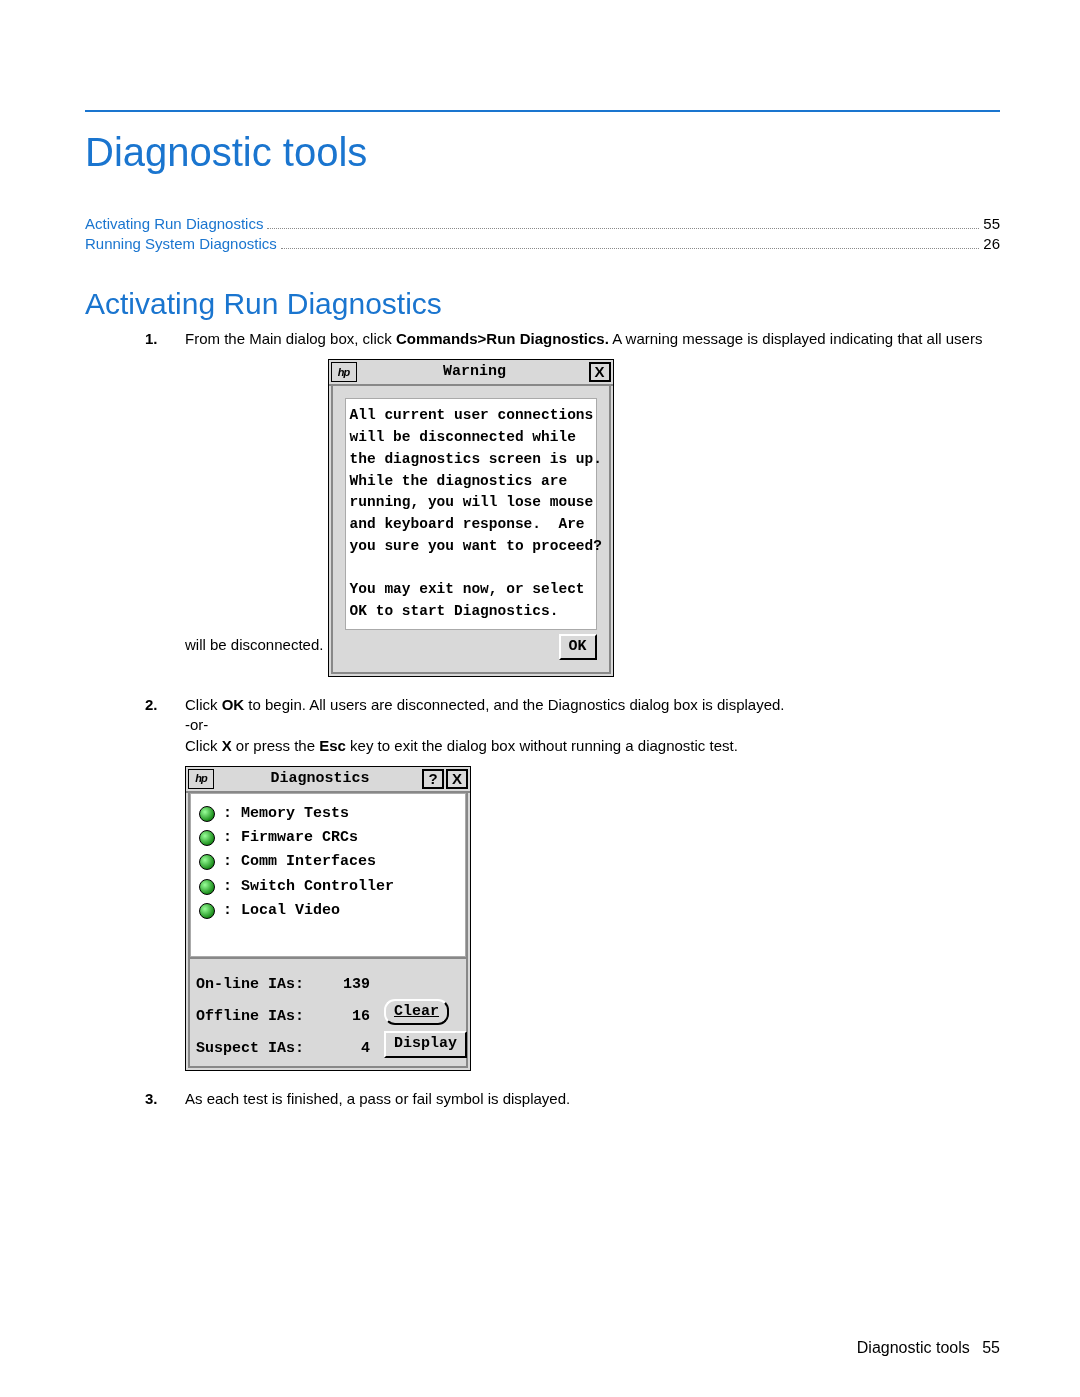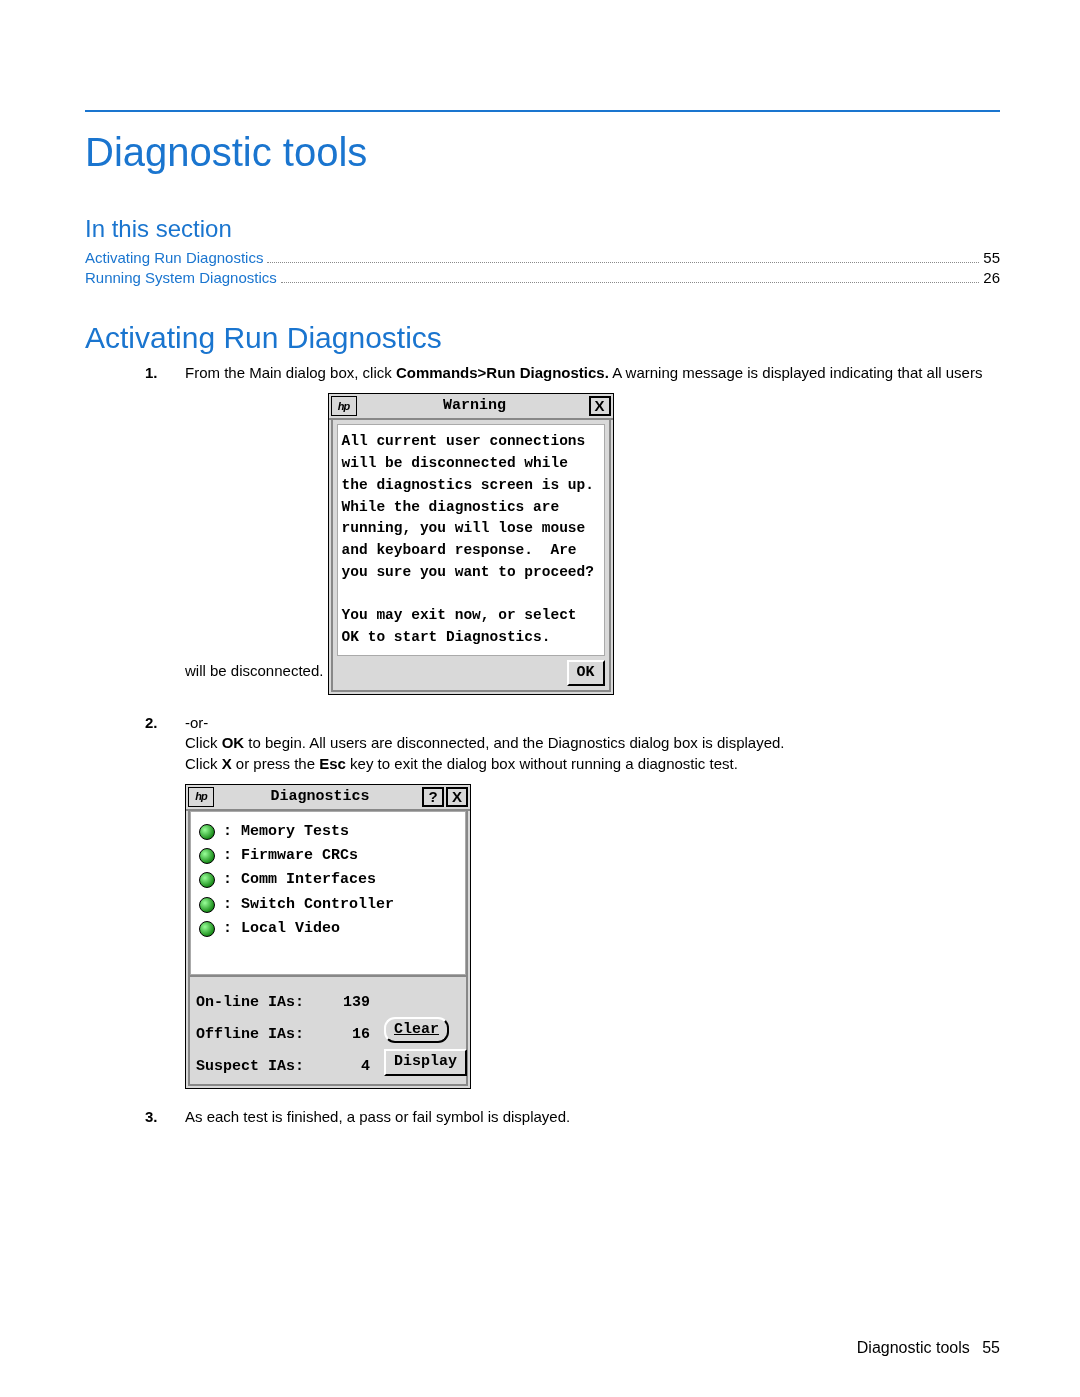--- a/index.html
+++ b/index.html
@@ -204,21 +204,20 @@
   .footer-page { margin-left: 8px; }
 </style>
 </head>
 <body>
 
 <div class="page">
   <div class="top-rule"></div>
 
   <h1 class="chapter-title">Diagnostic tools</h1>
 
-  <h2 class="section-label">In this section</h2>
 
   <div class="toc-row">
     <span class="toc-label">Activating Run Diagnostics </span>
     <span class="toc-dots"></span>
     <span class="toc-page">55</span>
   </div>
   <div class="toc-row">
     <span class="toc-label">Running System Diagnostics</span>
     <span class="toc-dots"></span>
     <span class="toc-page">26</span>
@@ -234,45 +233,45 @@
         <span>From the Main dialog box, click </span><span class="b">Commands&gt;Run Diagnostics.</span><span> A warning message is displayed indicating that all users will be disconnected.</span>
       </span>
 
       
       <div class="dlg" style="width:284px;">
         <div class="dlg-titlebar">
           <span class="hp-logo">hp</span>
           <span class="dlg-title">Warning</span>
           <span class="title-btn">X</span>
         </div>
-        <div class="dlg-body" style="padding:4px;">
+        <div class="dlg-body" style="padding:12px;">
           <div class="warn-text">All current user connections
 will be disconnected while
 the diagnostics screen is up.
 While the diagnostics are
 running, you will lose mouse
 and keyboard response.  Are
 you sure you want to proceed?
 
 You may exit now, or select
 OK to start Diagnostics.</div>
           <div class="ok-row">
             <span class="btn3d">OK</span>
           </div>
         </div>
       </div>
     </li>
 
     <li>
       <span class="step-num">2.</span>
       <div class="step-text">
-        <div>-or-</div>
         <div>
           <span>Click </span><span class="b">OK</span><span> to begin. All users are disconnected, and the Diagnostics dialog box is displayed.</span>
         </div>
+        <div>-or-</div>
         <div>
           <span>Click </span><span class="b">X</span><span> or press the </span><span class="b">Esc</span><span> key to exit the dialog box without running a diagnostic test.</span>
         </div>
       </div>
 
       
       <div class="dlg" style="width:284px; margin-top:10px;">
         <div class="dlg-titlebar">
           <span class="hp-logo">hp</span>
           <span class="dlg-title">Diagnostics</span>

